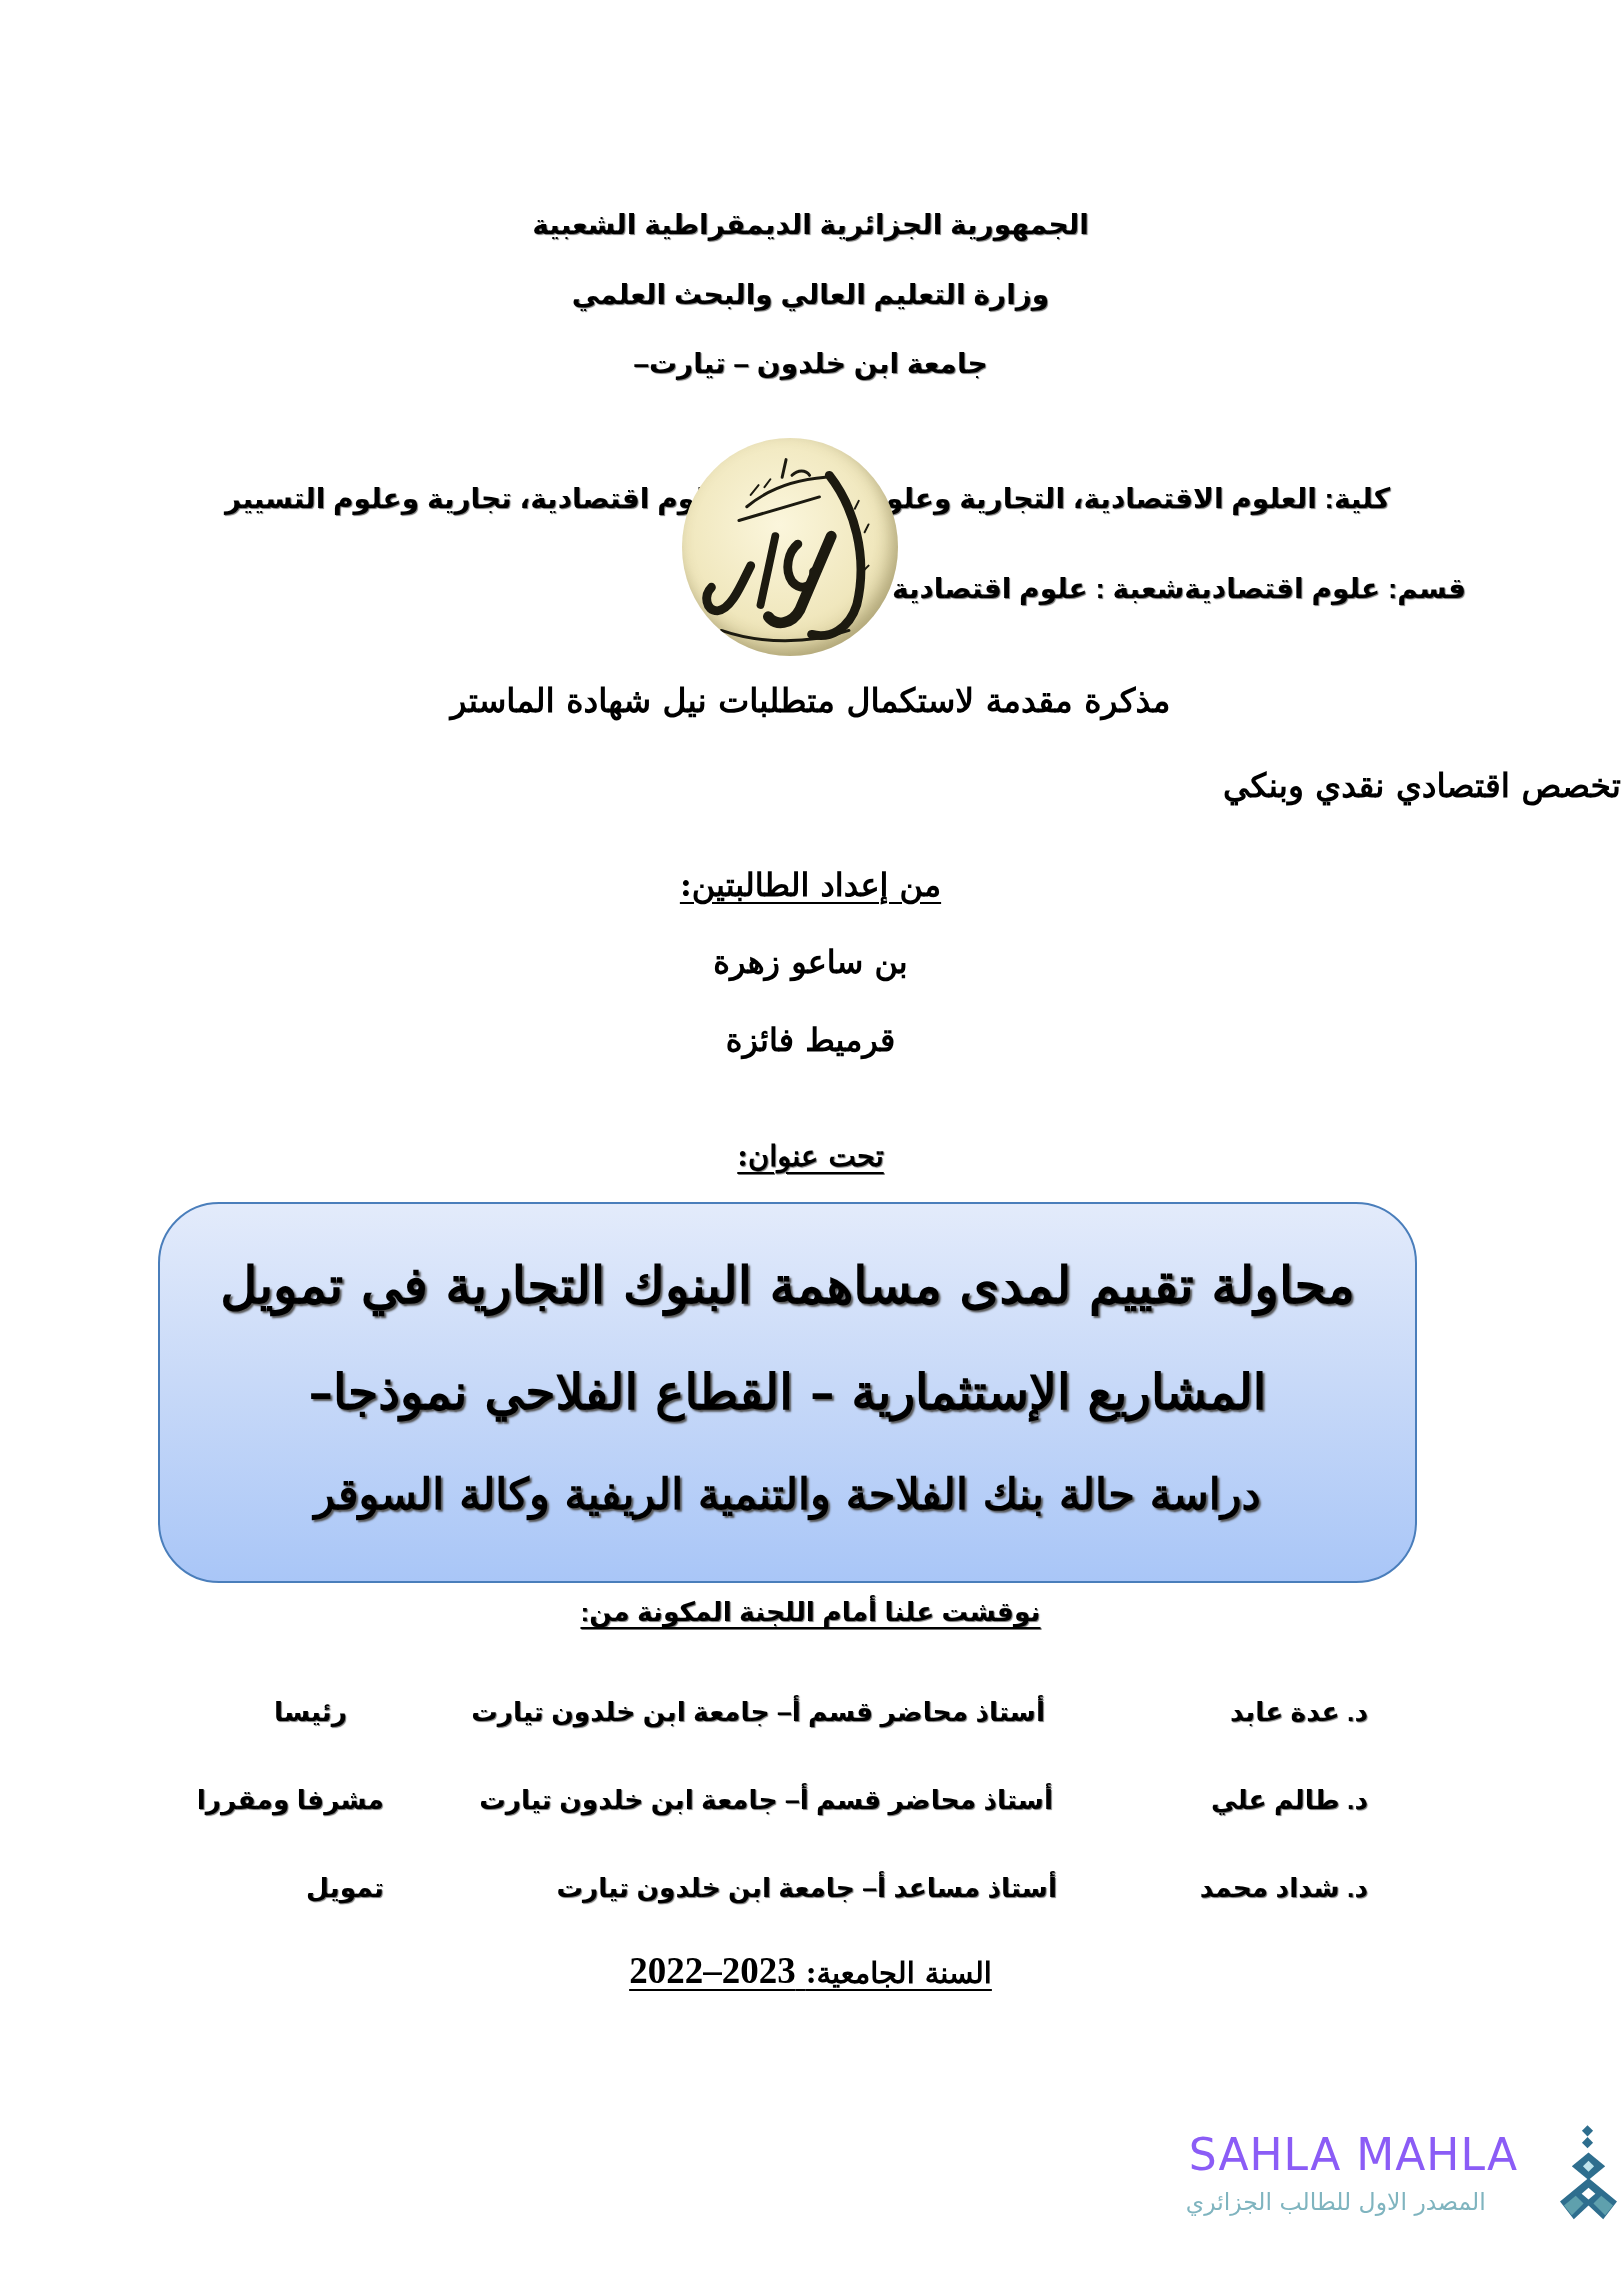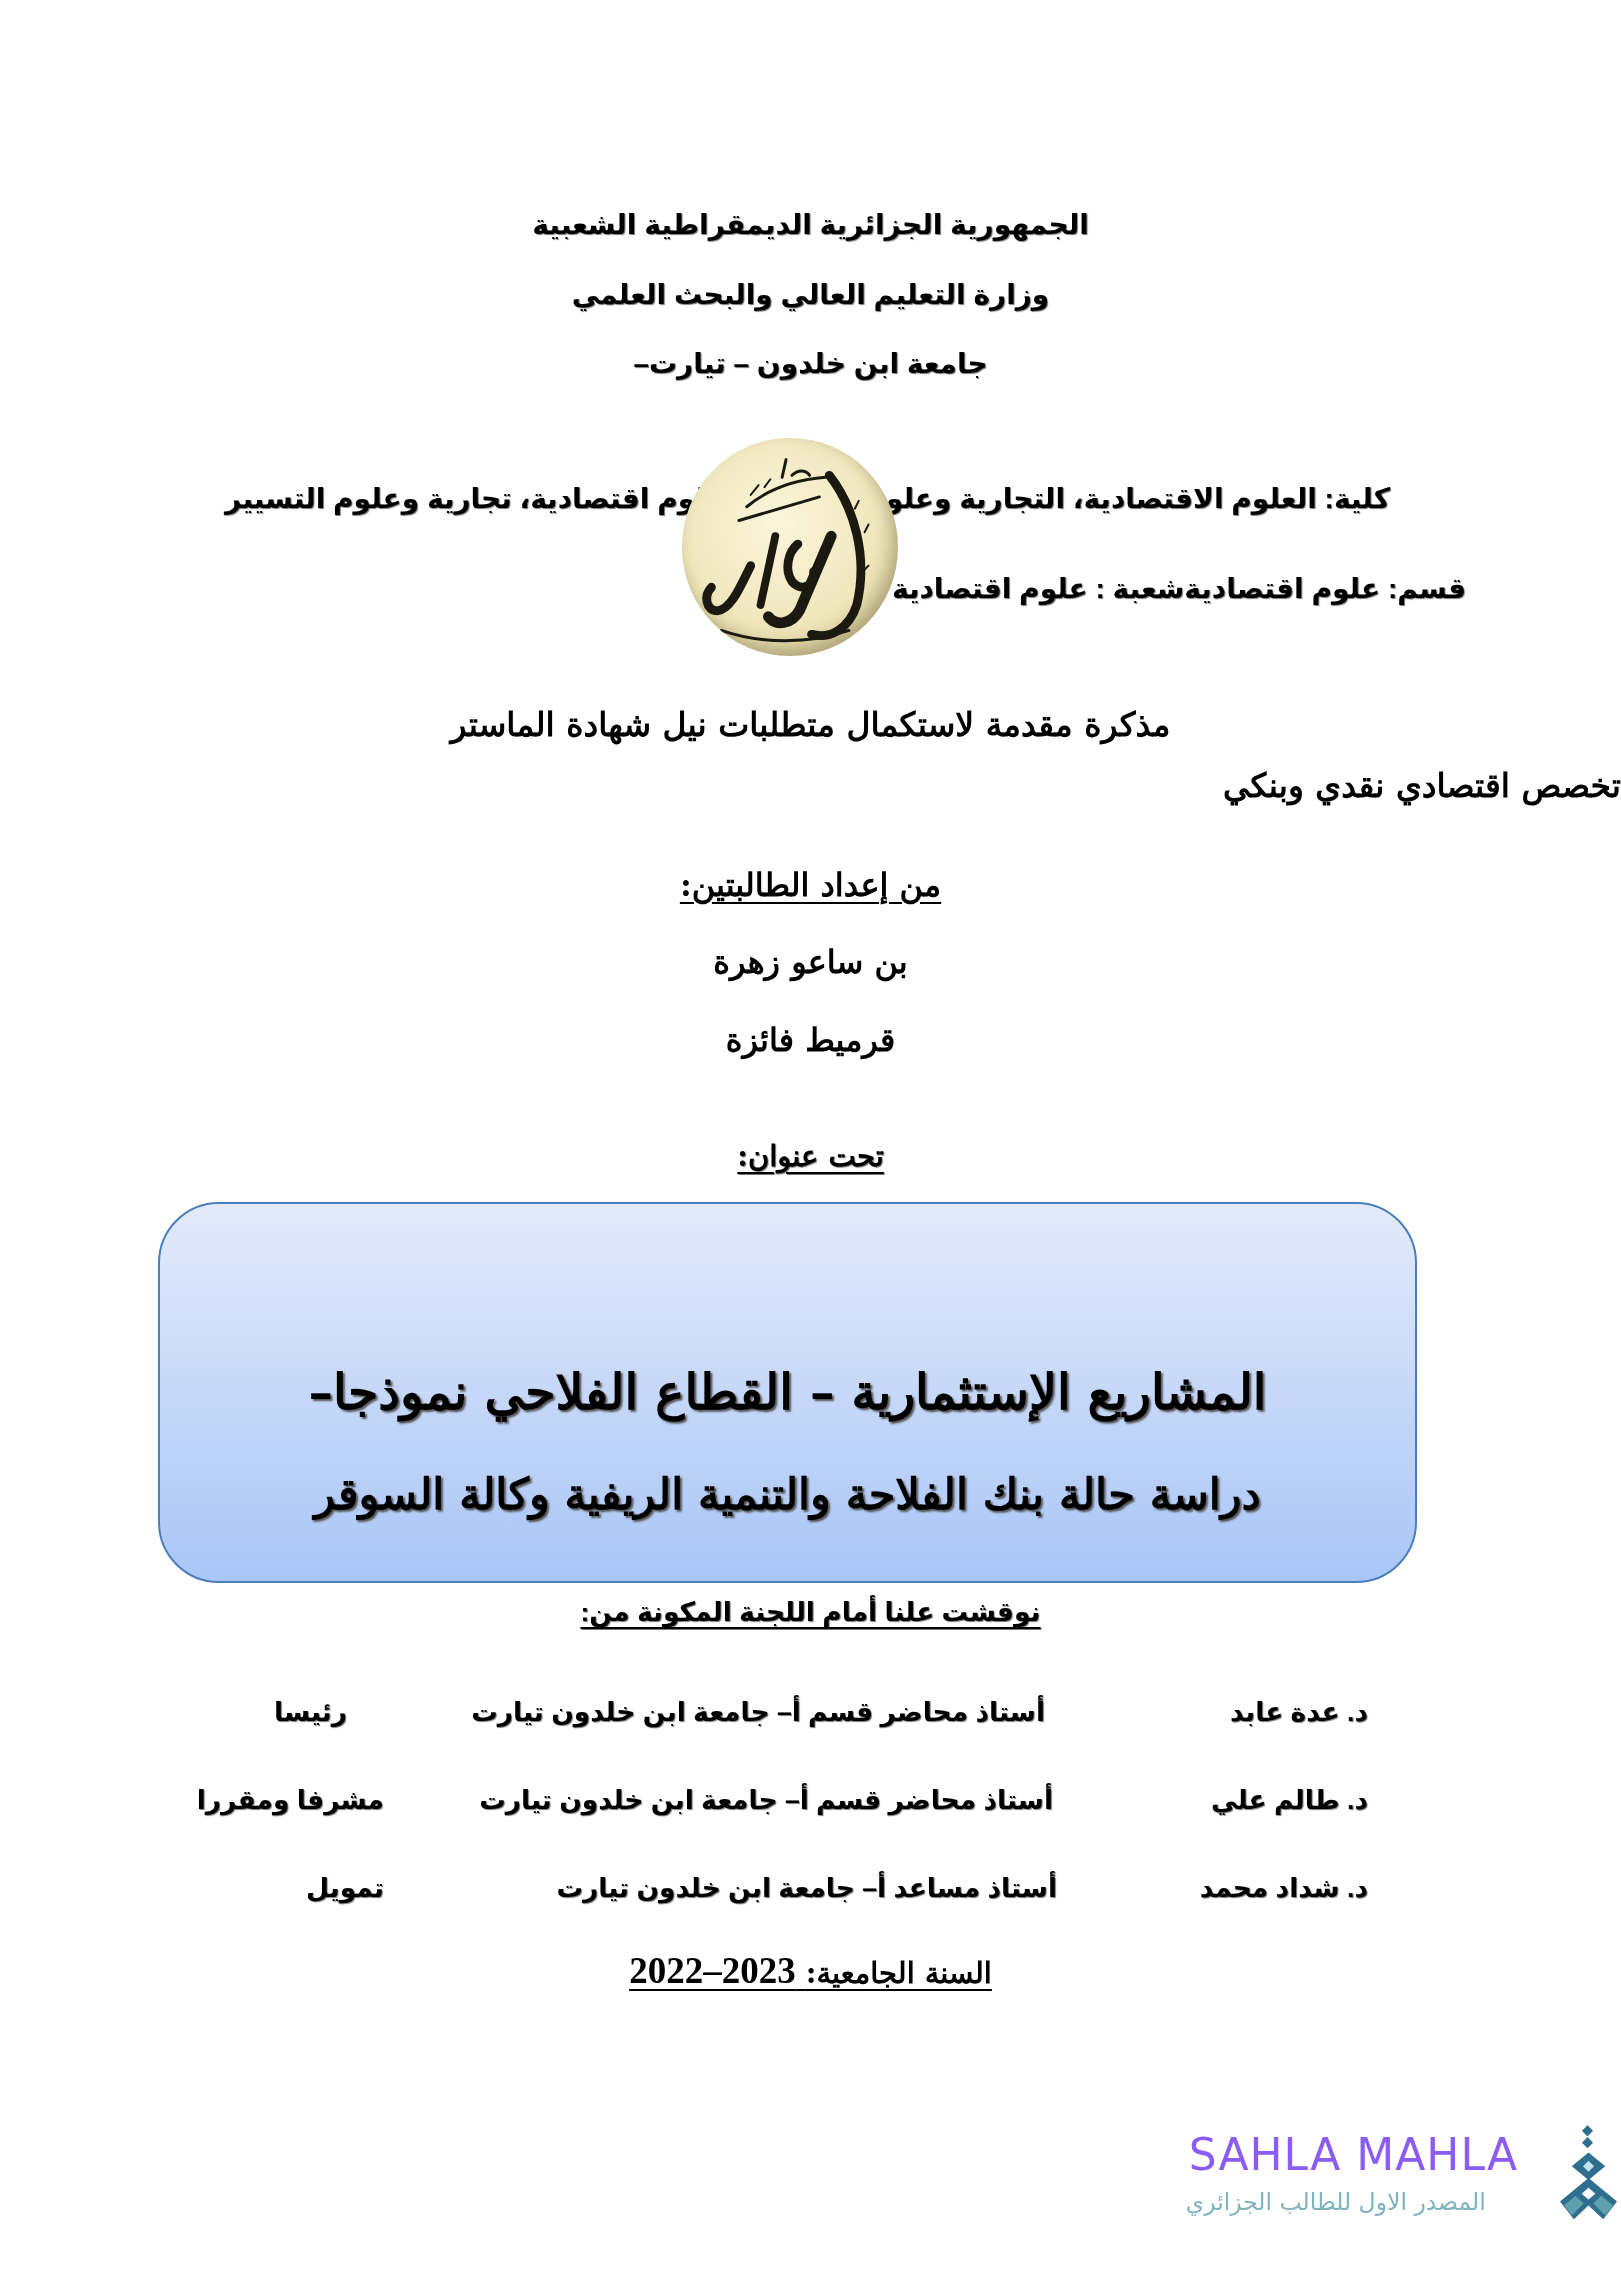--- a/index.html
+++ b/index.html
@@ -169,34 +169,35 @@
       <path d="M58 84 L140 60" stroke-width="3"></path>
       <path d="M66 70 C90 50 120 42 146 40" stroke-width="3"></path>
       <path d="M40 196 C80 210 130 210 170 196" stroke-width="3"></path>
       <path d="M102 40 l4 -18 M112 38 c6 -6 14 -6 18 0" stroke-width="3"></path>
       <path d="M70 58 l8 -10 M84 50 l6 -8" stroke-width="2"></path>
       <path d="M176 72 l4 -8 M186 96 l4 -8 M184 136 l6 -6" stroke-width="2"></path>
     </g>
   </svg>
 </div>
 
-<div class="abs centered big" style="top:705px; letter-spacing:0px;">مذكرة مقدمة لاستكمال متطلبات نيل شهادة الماستر</div>
+<div class="abs centered big" style="top:681px; letter-spacing:0px;">مذكرة مقدمة لاستكمال متطلبات نيل شهادة الماستر</div>
 <div class="abs centered big" style="top:766px;text-align:right;">تخصص اقتصادي نقدي وبنكي</div>
 
 <div class="abs centered names" style="top:866px;">
   <span class="ul">من إعداد الطالبتين:</span>
 </div>
 <div class="abs centered names" style="top:943px;">بن ساعو زهرة</div>
 <div class="abs centered names" style="top:1021px;">قرميط فائزة</div>
 
 <div class="abs centered" style="top:1139px; font-family:'DejaVu Serif','Liberation Serif',serif; font-weight:bold; font-size:29px; text-shadow:1px 1px 1px #777;">
   <span class="ul">تحت عنوان:</span>
 </div>
 
 <div class="title-box">
+  <div class="title-line" style="top:51px; font-size:51px;">محاولة تقييم لمدى مساهمة البنوك التجارية في تمويل</div>
   <div class="title-line" style="top:265px; font-size:43px;">دراسة حالة بنك الفلاحة والتنمية الريفية وكالة السوقر</div>
   <div class="title-line" style="top:159px; font-size:49px;">المشاريع الإستثمارية – القطاع الفلاحي نموذجا–</div>
 </div>
 
 <div class="abs centered" style="top:1596px; font-family:'Liberation Sans','DejaVu Sans',sans-serif; font-weight:bold; font-size:26.5px; text-shadow:1px 1px 1px #777;">
   <span class="ul">نوقشت علنا أمام اللجنة المكونة من:</span>
 </div>
 
 <div class="committee-row" style="top:1684px;">
   <span style="right:253px;">د. عدة  عابد</span>

